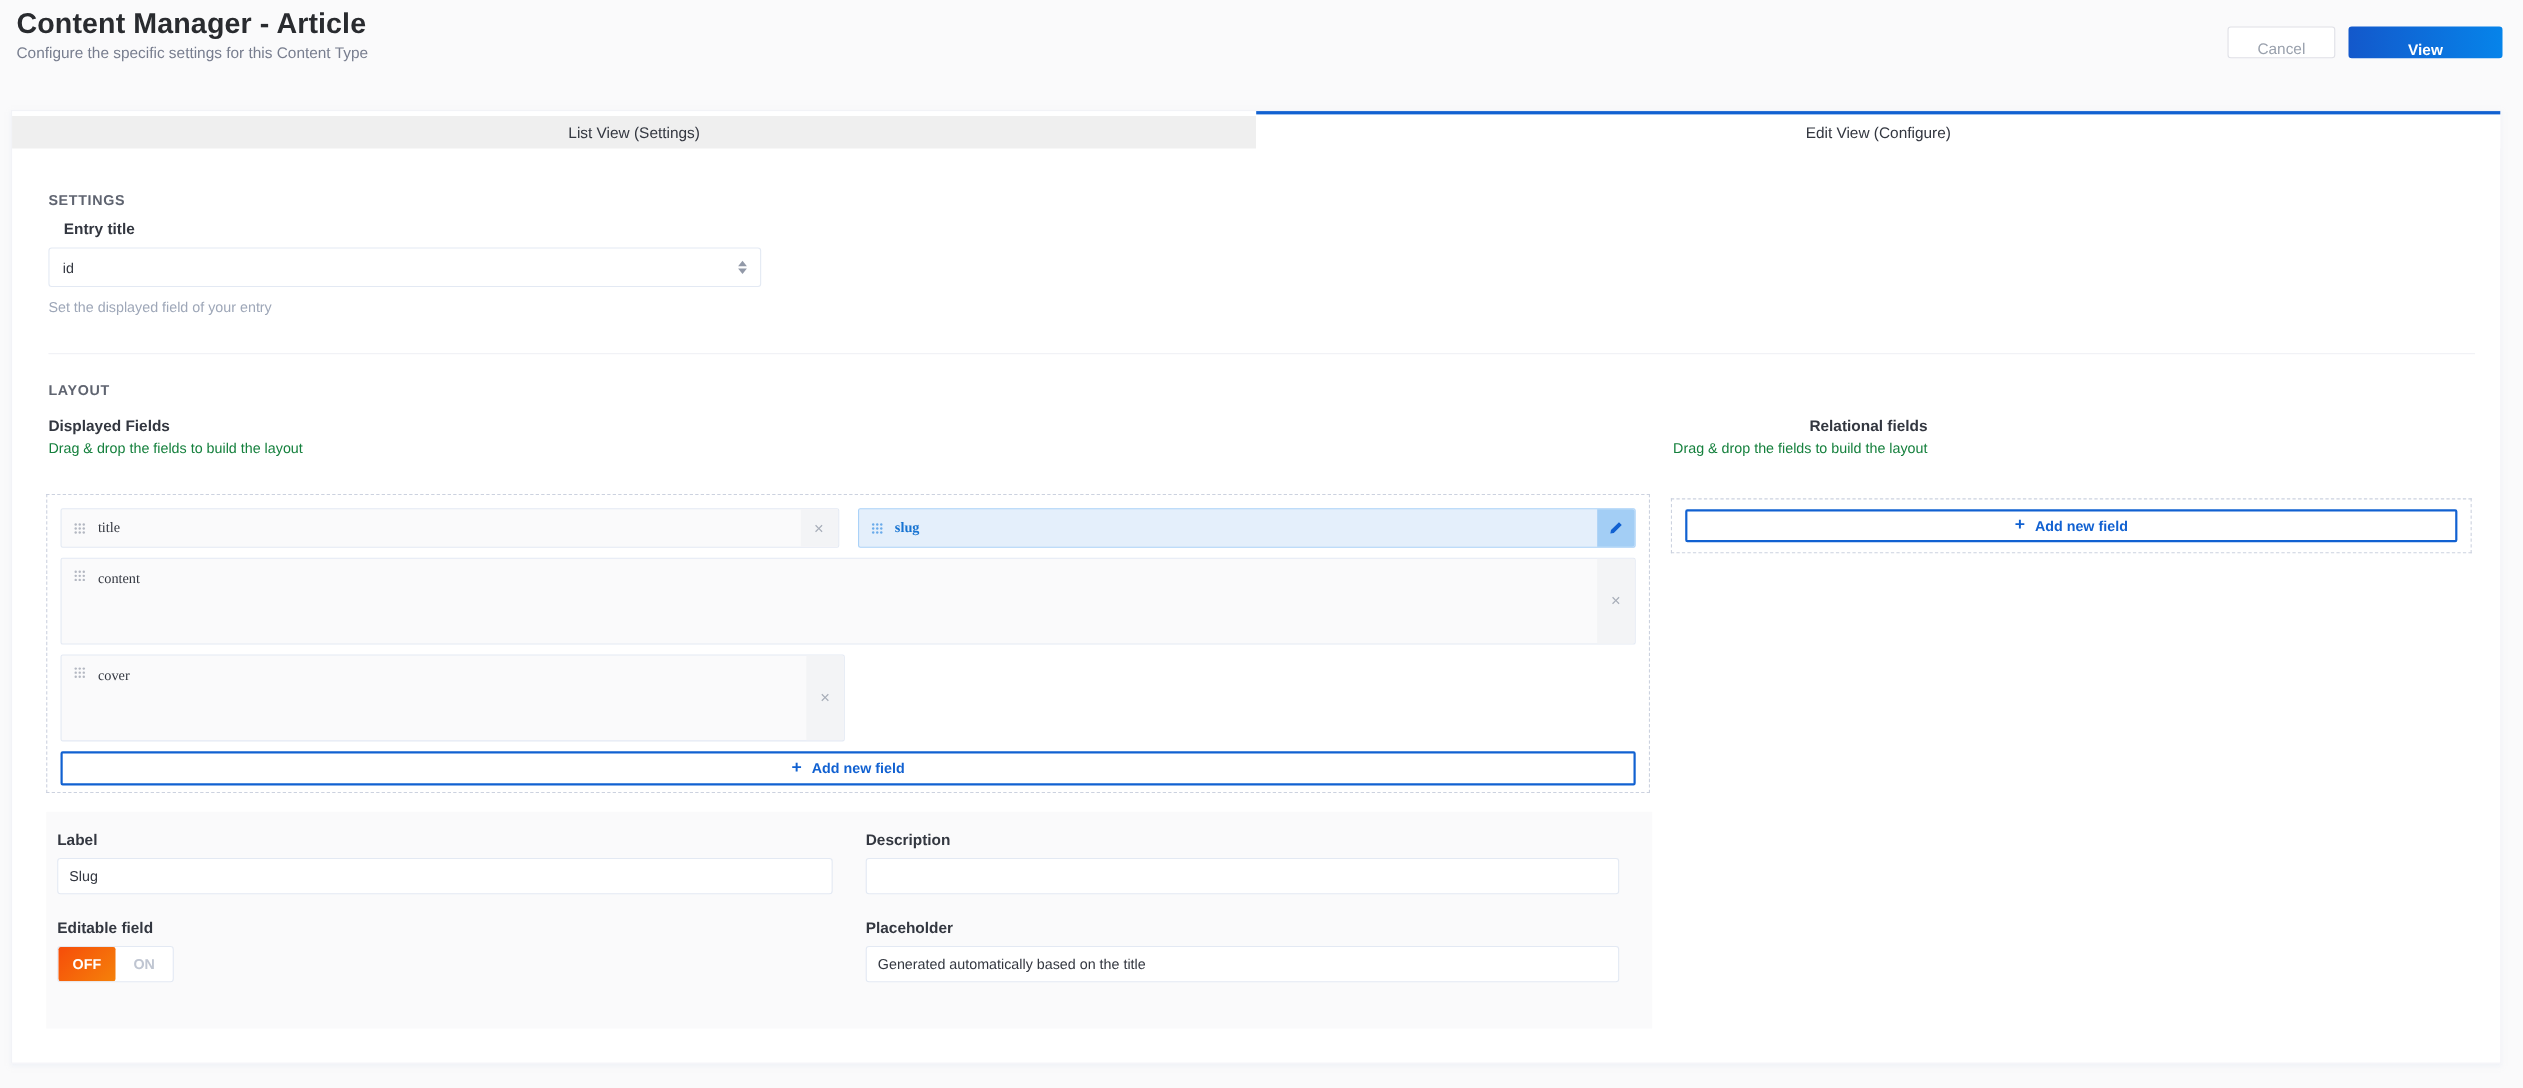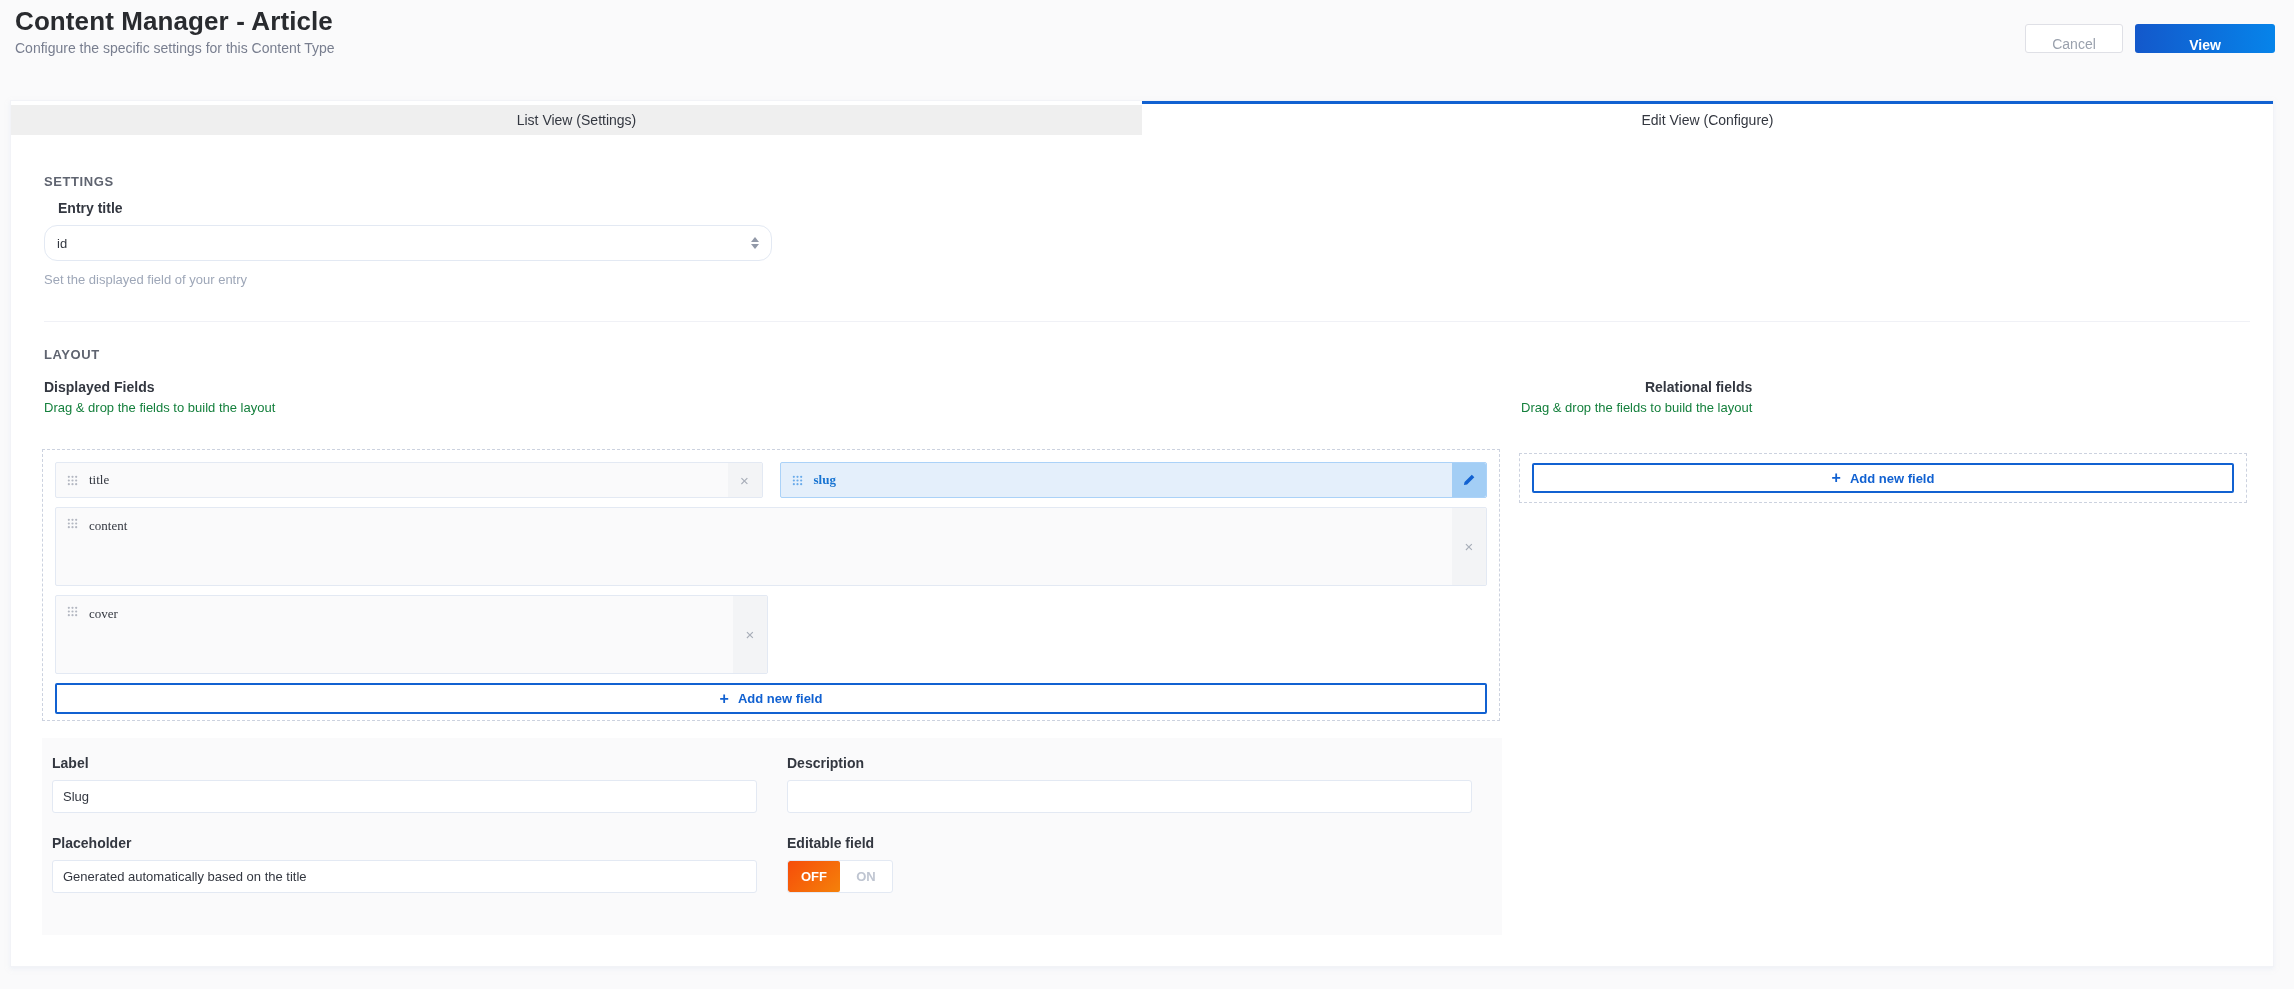--- a/index.html
+++ b/index.html
@@ -40,22 +40,22 @@
   .panel-body { position: relative; height: 832px; }
 
   .section-title { position: absolute; left: 33px; font-size: 13px; font-weight: 700;
                    color: #5f6470; letter-spacing: 0.6px; }
   .section-title-settings { top: 39px; }
   .section-title-layout { top: 212px; }
 
   .field-label { font-size: 14px; font-weight: 700; color: #333740; }
   .entry-title-label { position: absolute; left: 47px; top: 65px; }
 
-  .entry-select { position: absolute; left: 33px; top: 90px; width: 728px; height: 36px;
-                  background: #ffffff; border: 1px solid #e3e9f3; border-radius: 13px;
+  .entry-select { position: absolute; left: 33px; top: 90px; width: 648px; height: 36px;
+                  background: #ffffff; border: 1px solid #e3e9f3; border-radius: 3px;
                   display: flex; align-items: center; padding: 0 12px; cursor: pointer; }
   .entry-select-value { font-size: 13px; color: #333740; }
   .stepper { margin-left: auto; display: flex; flex-direction: column; gap: 2px; align-items: center; }
   .stepper i { display: block; width: 0; height: 0; border-left: 4px solid transparent;
                border-right: 4px solid transparent; }
   .stepper .up { border-bottom: 5px solid #9299a8; }
   .stepper .down { border-top: 5px solid #9299a8; }
 
   .entry-help { position: absolute; left: 33px; top: 137px; font-size: 13px; color: #9ea7b8; }
 
@@ -280,27 +280,27 @@
       <div class="form-grid">
         <div class="form-cell">
           <label class="field-label">Label</label>
           <input class="text-input" type="text" value="Slug" style="">
         </div>
         <div class="form-cell">
           <label class="field-label">Description</label>
           <input class="text-input" type="text" value="" style="">
         </div>
         <div class="form-cell">
-          <label class="field-label">Placeholder</label>
-          <input class="text-input" type="text" value="Generated automatically based on the title" style="">
-        </div>
-        <div class="form-cell">
           <label class="field-label">Editable field</label>
           <div class="toggle-group">
             <span class="toggle-opt toggle-off">OFF</span>
             <span class="toggle-opt toggle-on">ON</span>
           </div>
         </div>
+        <div class="form-cell">
+          <label class="field-label">Placeholder</label>
+          <input class="text-input" type="text" value="Generated automatically based on the title" style="">
+        </div>
       </div>
     </div>
 
   </div>
 </div>
 
 </body></html>

